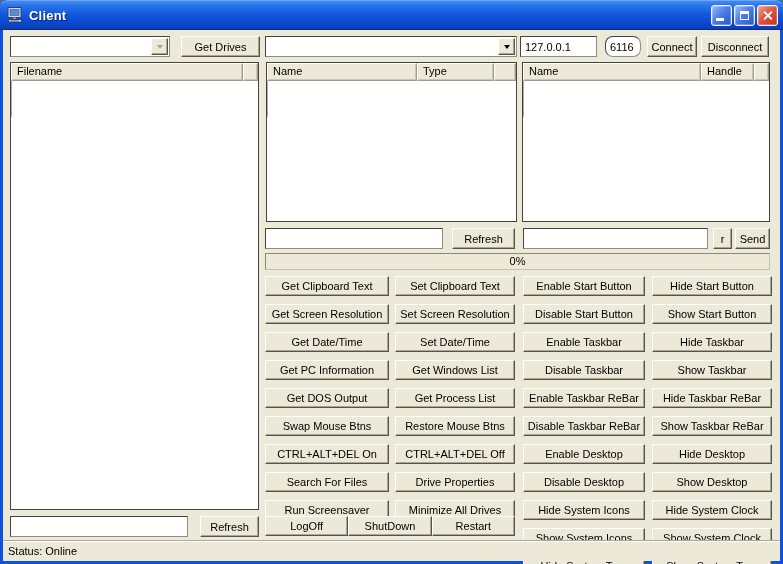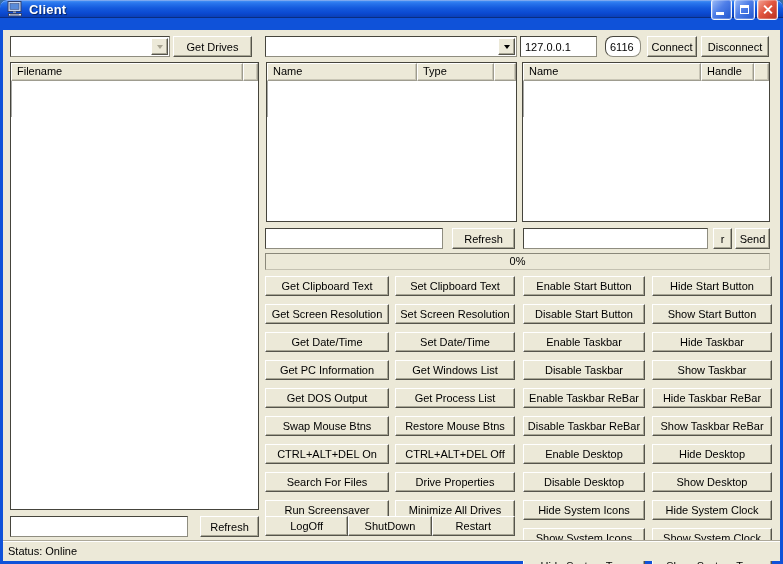--- a/index.html
+++ b/index.html
@@ -6,21 +6,21 @@
   html,body { background:#3a6ea5; }
   body { font-family:"Liberation Sans","DejaVu Sans",sans-serif; font-size:11px; color:#000; }
 
   .window {
     position:relative; width:783px; height:564px;
     background:#0f52d9; border-radius:7px 7px 0 0; overflow:hidden;
   }
 
   
   .titlebar {
-    position:absolute; top:0; left:0; width:783px; height:18px;
+    position:absolute; top:0; left:0; width:783px; height:30px;
     border-radius:7px 7px 0 0;
     background:linear-gradient(180deg,#2b69e0 0%,#3f8cf3 6%,#2a77ee 16%,#145add 45%,#0b4ad2 72%,#0a41bd 90%,#0d3ba8 100%);
     box-shadow:inset 0 1px 0 rgba(255,255,255,.35), inset 0 -1px 0 rgba(0,0,0,.25);
     display:flex; align-items:center; padding:0 5px 0 7px;
   }
   .title-icon { width:17px; height:16px; margin-right:5px; flex:0 0 auto; }
   .title-text {
     color:#fff; font-weight:bold; font-size:13px; letter-spacing:.2px;
     text-shadow:1px 1px 1px rgba(0,0,0,.55); flex:1;
   }
@@ -136,21 +136,21 @@
   </div>
 
   <div class="client">
 
     <div class="combo abs" style="left:7px; top:6px; width:160px; height:21px;">
       <span style="flex:1; padding:2px 4px;"></span>
       <span class="combo-btn">
           <span class="arrow-down disabled"></span>
         </span>
     </div>
-    <button class="btn abs" style="left:170px; top:6px; width:79px; height:21px;">Get Drives</button>
+    <button class="btn abs" style="left:178px; top:6px; width:79px; height:21px;">Get Drives</button>
 
     <div class="combo abs" style="left:262px; top:6px; width:252px; height:21px;">
       <span style="flex:1; padding:2px 4px;"></span>
       <span class="combo-btn">
           <span class="arrow-down"></span>
         </span>
     </div>
 
     <input class="field abs" style="left: 517px; top: 6px; width: 77px; height: 21px;" value="127.0.0.1">
     <input class="field abs" style="left: 602px; top: 6px; width: 36px; height: 21px; border-radius: 8px;" value="6116">

